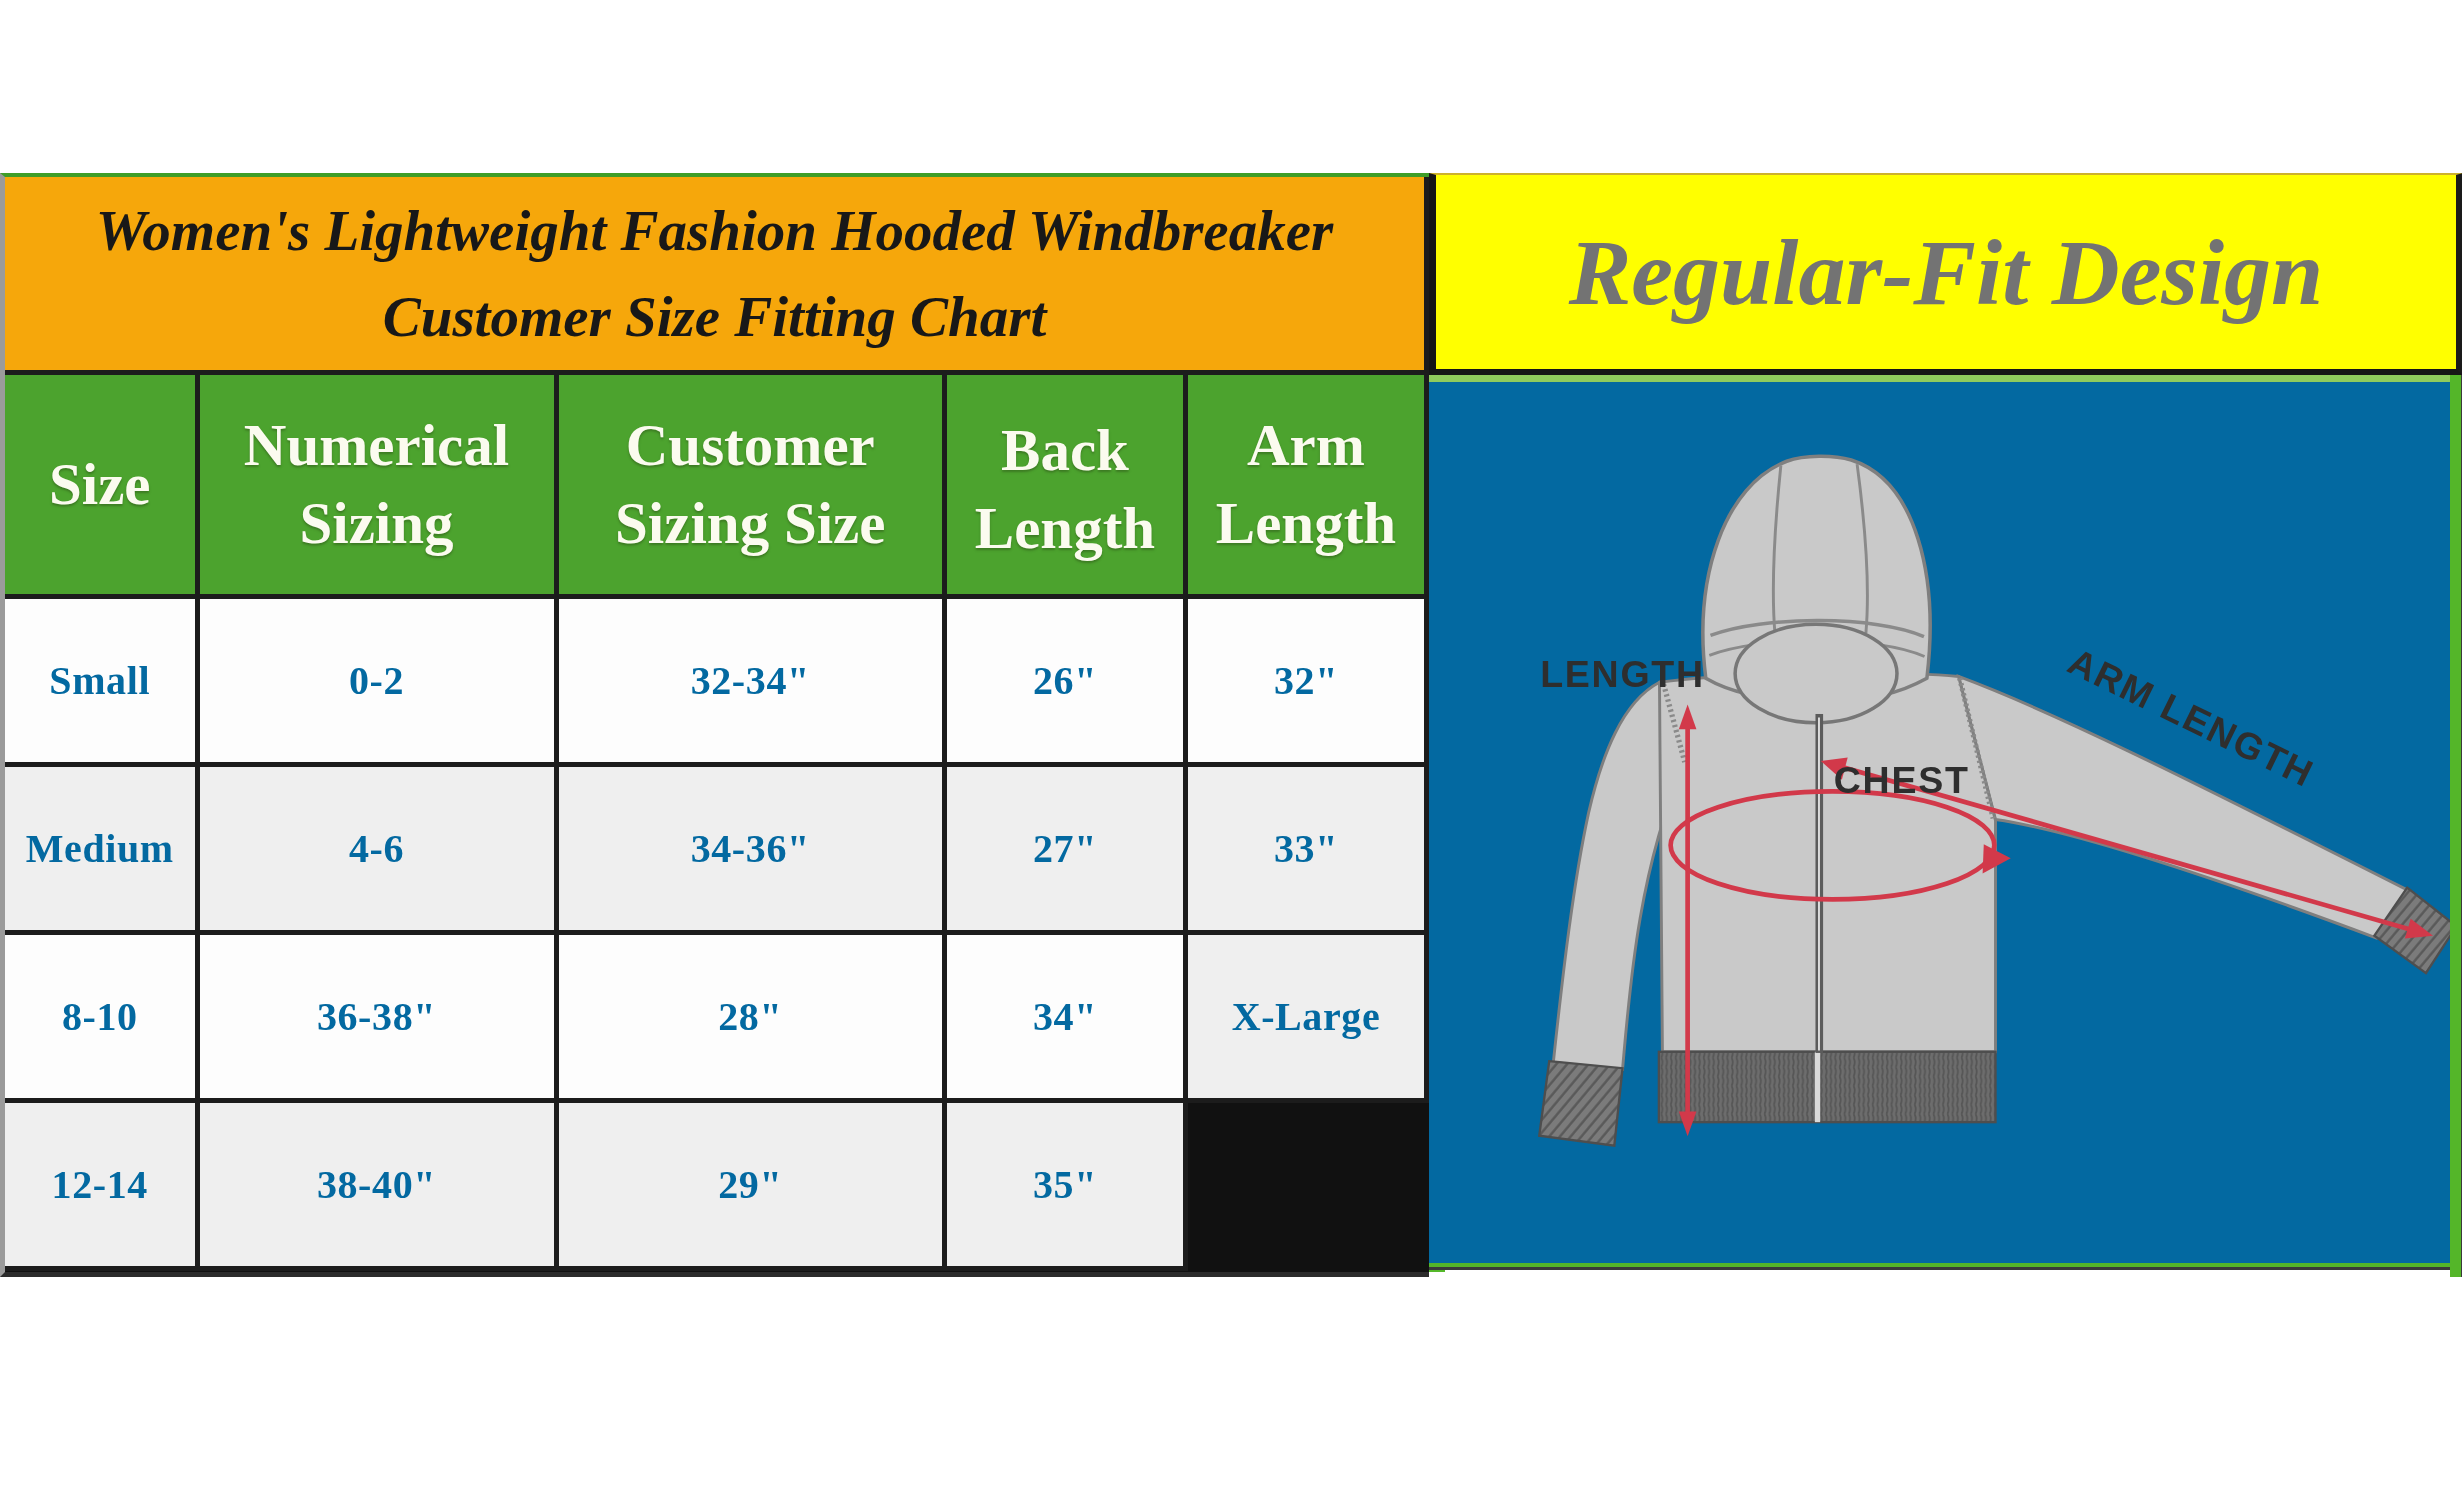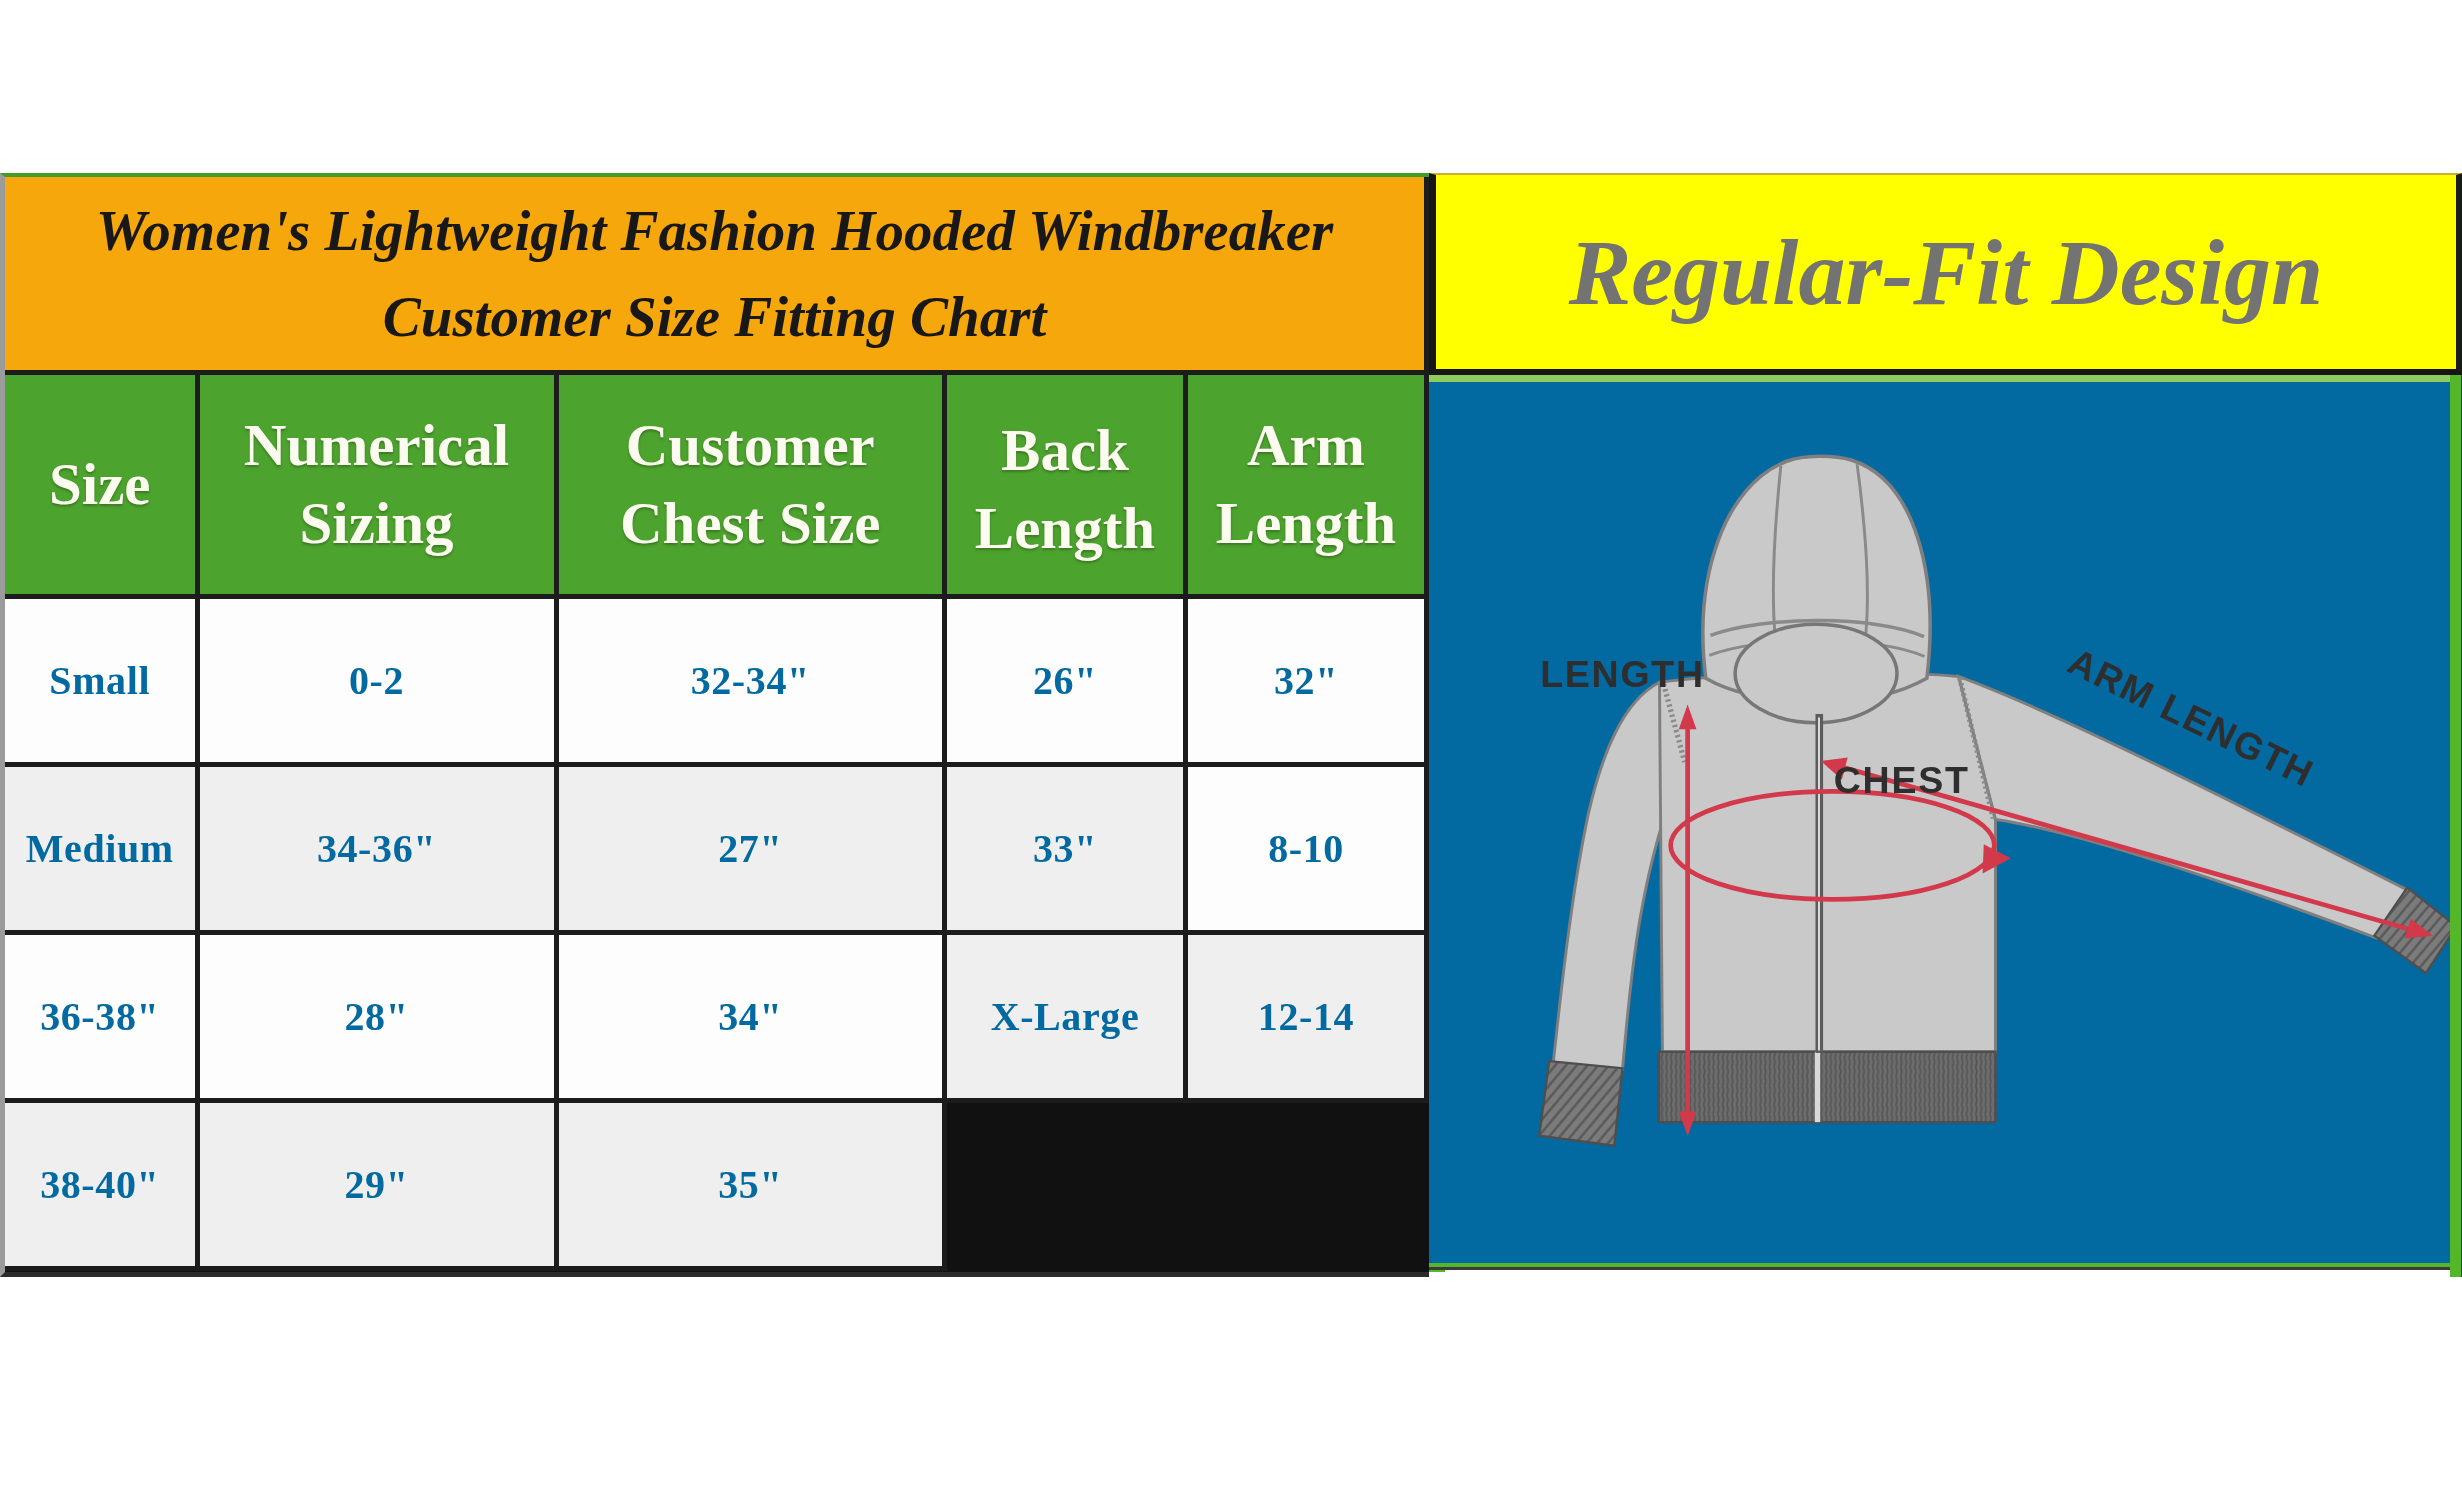--- a/index.html
+++ b/index.html
@@ -50,36 +50,37 @@
     <div class="cell title-cell">
       <div>Women's Lightweight Fashion Hooded Windbreaker</div>
       <div>Customer Size Fitting Chart</div>
     </div>
 
     <div class="cell head-cell">Size</div>
     <div class="cell head-cell">
         <span style="width:6em;display:block;">Numerical Sizing</span>
       </div>
     <div class="cell head-cell">
-        <span style="width:6.5em;display:block;">Customer Chest Size</span>
+        <span style="width:6.5em;display:block;">Customer Sizing Size</span>
       </div>
     <div class="cell head-cell">
         <span style="width:4em;display:block;margin-top:10px;">Back Length</span>
       </div>
     <div class="cell head-cell">
         <span style="width:4em;display:block;">Arm Length</span>
       </div>
 
     <div class="cell data-cell row-light">Small</div>
     <div class="cell data-cell row-light">0-2</div>
     <div class="cell data-cell row-light">32-34"</div>
     <div class="cell data-cell row-light">26"</div>
     <div class="cell data-cell row-light">32"</div>
 
     <div class="cell data-cell row-gray">Medium</div>
+    <div class="cell data-cell row-gray">4-6</div>
     <div class="cell data-cell row-gray">34-36"</div>
     <div class="cell data-cell row-gray">27"</div>
     <div class="cell data-cell row-gray">33"</div>
 
     <div class="cell data-cell row-light">8-10</div>
     <div class="cell data-cell row-light">36-38"</div>
     <div class="cell data-cell row-light">28"</div>
     <div class="cell data-cell row-light">34"</div>
 
     <div class="cell data-cell row-gray">X-Large</div>

